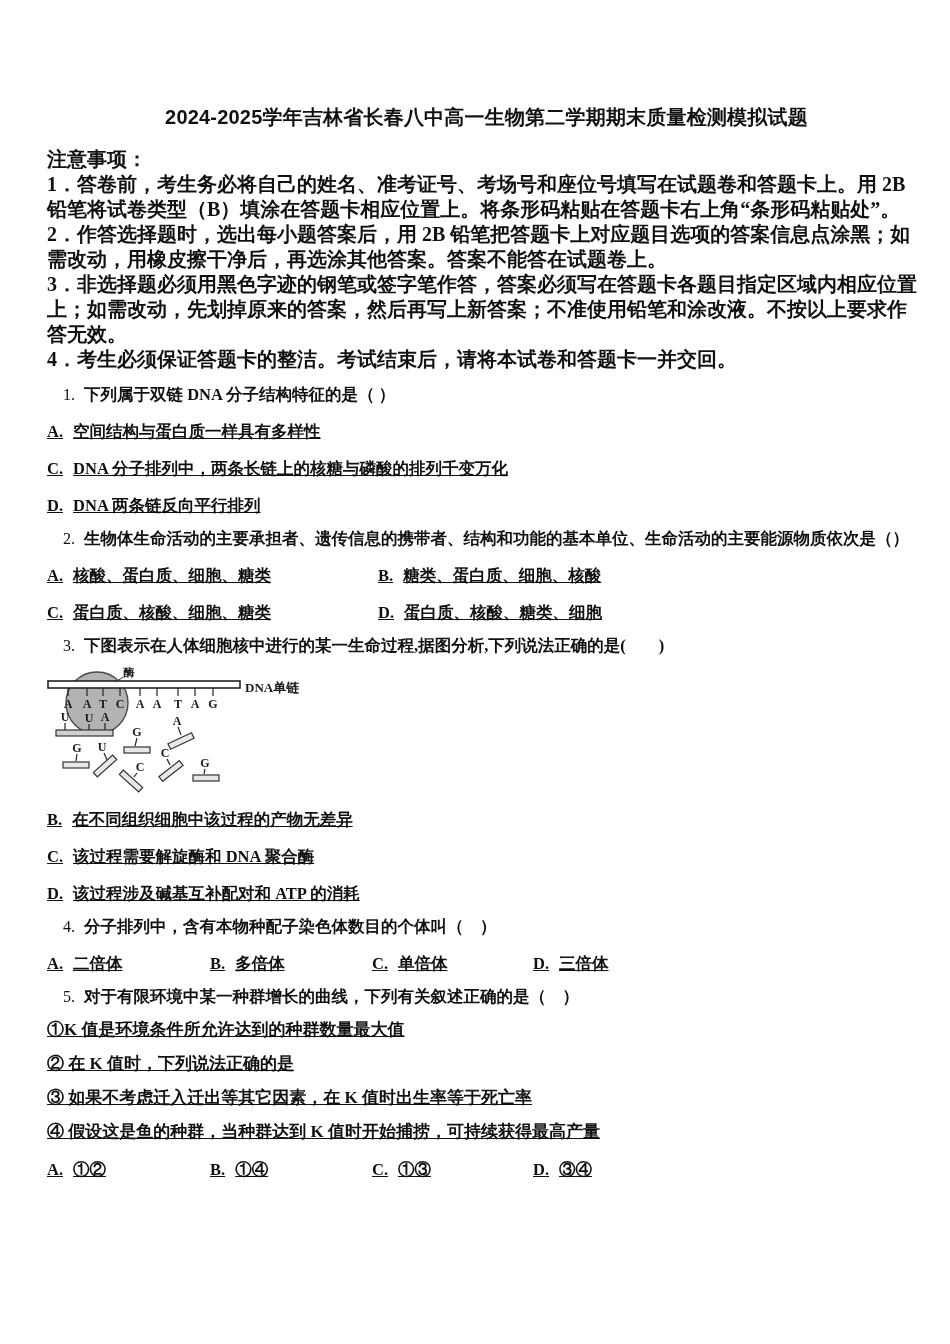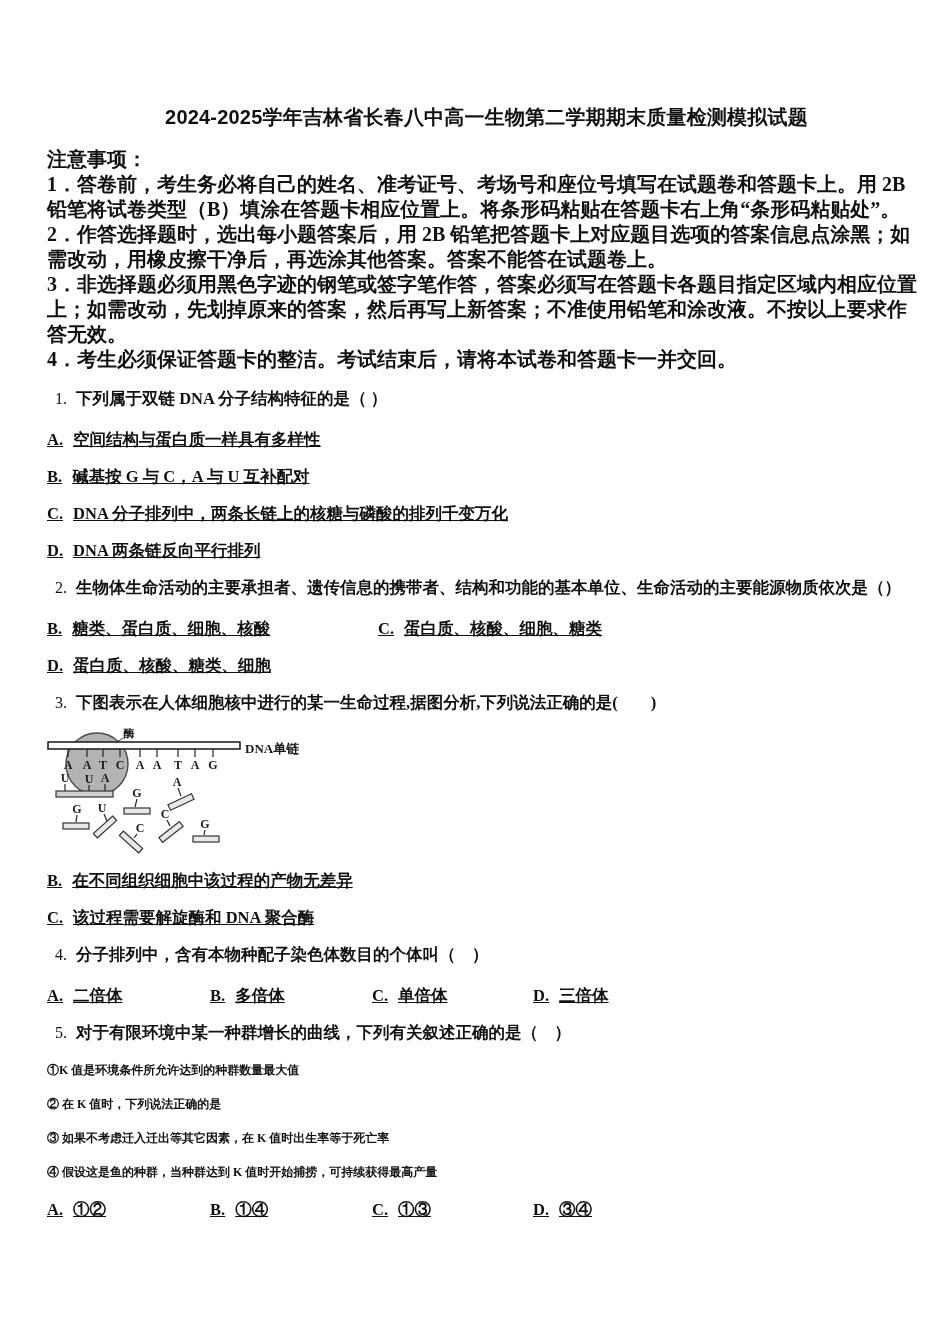--- a/index.html
+++ b/index.html
@@ -10,28 +10,28 @@
   }
   .page{padding:104px 24px 0 47px;}
   .title{
     margin:0 0 17px 0;text-align:center;
     font-size:20px;font-weight:700;line-height:26px;
     font-family:"Liberation Sans","DejaVu Sans",sans-serif;
     letter-spacing:0.2px;
   }
   .notice p{margin:0;font-size:20px;line-height:25px;font-weight:700;}
   .section-heading{margin:27px 0 0 0;font-size:17px;line-height:22px;font-weight:700;}
-  .stem{margin:13px 0 0 8px;font-size:16.5px;line-height:28px;font-weight:700;}
+  .stem{margin:13px 0 0 16px;font-size:16.5px;line-height:20px;font-weight:700;}
   .qnum{font-weight:400;margin-right:9px;font-size:16px;}
   .option{margin:16px 0 0 0;font-size:16.5px;line-height:21px;font-weight:700;text-decoration:underline;}
   .opt-label{margin-right:10px;}
   .opt-grid{display:grid;}
   .cols2{grid-template-columns:331px auto;}
   .cols4{grid-template-columns:163px 162px 161px auto;}
-  .statement{margin:12px 0 0 0;font-size:12px;line-height:22px;font-weight:700;}
+  .statement{margin:12px 0 0 0;font-size:17px;line-height:22px;font-weight:700;text-decoration:underline;}
   .diagram{display:block;margin:9px 0 2px 0;}
   .diagram text{
     font-family:"Liberation Serif","DejaVu Serif",serif;
     font-weight:700;fill:#1a1a1a;
   }
 </style>
 </head>
 <body>
 
 <div class="page">
@@ -43,28 +43,28 @@
     <p>1．答卷前，考生务必将自己的姓名、准考证号、考场号和座位号填写在试题卷和答题卡上。用 2B 铅笔将试卷类型（B）填涂在答题卡相应位置上。将条形码粘贴在答题卡右上角“条形码粘贴处”。</p>
     <p>2．作答选择题时，选出每小题答案后，用 2B 铅笔把答题卡上对应题目选项的答案信息点涂黑；如需改动，用橡皮擦干净后，再选涂其他答案。答案不能答在试题卷上。</p>
     <p>3．非选择题必须用黑色字迹的钢笔或签字笔作答，答案必须写在答题卡各题目指定区域内相应位置上；如需改动，先划掉原来的答案，然后再写上新答案；不准使用铅笔和涂改液。不按以上要求作答无效。</p>
     <p>4．考生必须保证答题卡的整洁。考试结束后，请将本试卷和答题卡一并交回。</p>
   </div>
 
 
   <div>
     <p class="stem"><span class="qnum">1.</span><span>下列属于双链 DNA 分子结构特征的是（ ）</span></p>
     <p class="option"><span class="opt-label">A.</span><span>空间结构与蛋白质一样具有多样性</span></p>
-    <p class="option"><span class="opt-label">B.</span><span>碱基按 G 与 C，A 与 U 互补配对</span></p>
     <p class="option"><span class="opt-label">C.</span><span>DNA 分子排列中，两条长链上的核糖与磷酸的排列千变万化</span></p>
     <p class="option"><span class="opt-label">D.</span><span>DNA 两条链反向平行排列</span></p>
   </div>
 
   <div>
     <p class="stem"><span class="qnum">2.</span><span>生物体生命活动的主要承担者、遗传信息的携带者、结构和功能的基本单位、生命活动的主要能源物质依次是（）</span></p>
     <div class="opt-grid cols2">
+      <p class="option"><span class="opt-label">A.</span><span>核酸、蛋白质、细胞、糖类</span></p>
       <p class="option"><span class="opt-label">B.</span><span>糖类、蛋白质、细胞、核酸</span></p>
       <p class="option"><span class="opt-label">C.</span><span>蛋白质、核酸、细胞、糖类</span></p>
       <p class="option"><span class="opt-label">D.</span><span>蛋白质、核酸、糖类、细胞</span></p>
     </div>
   </div>
 
   <div>
     <p class="stem"><span class="qnum">3.</span><span>下图表示在人体细胞核中进行的某一生命过程,据图分析,下列说法正确的是(　　)</span></p>
 
     <svg class="diagram" width="310" height="128" viewBox="0 0 310 128">
@@ -146,20 +146,21 @@
         <g>
           <text x="158" y="102">G</text>
           <line x1="158" y1="104" x2="157" y2="109" stroke="#222" stroke-width="1.2"></line>
           <rect x="146" y="110" width="26" height="6" fill="#e8e8e8" stroke="#333" stroke-width="1.2"></rect>
         </g>
       </g>
     </svg>
 
     <p class="option"><span class="opt-label">B.</span><span>在不同组织细胞中该过程的产物无差异</span></p>
     <p class="option"><span class="opt-label">C.</span><span>该过程需要解旋酶和 DNA 聚合酶</span></p>
+    <p class="option"><span class="opt-label">D.</span><span>该过程涉及碱基互补配对和 ATP 的消耗</span></p>
   </div>
 
   <div>
     <p class="stem"><span class="qnum">4.</span><span>分子排列中，含有本物种配子染色体数目的个体叫（　）</span></p>
     <div class="opt-grid cols4">
       <p class="option"><span class="opt-label">A.</span><span>二倍体</span></p>
       <p class="option"><span class="opt-label">B.</span><span>多倍体</span></p>
       <p class="option"><span class="opt-label">C.</span><span>单倍体</span></p>
       <p class="option"><span class="opt-label">D.</span><span>三倍体</span></p>
     </div>

